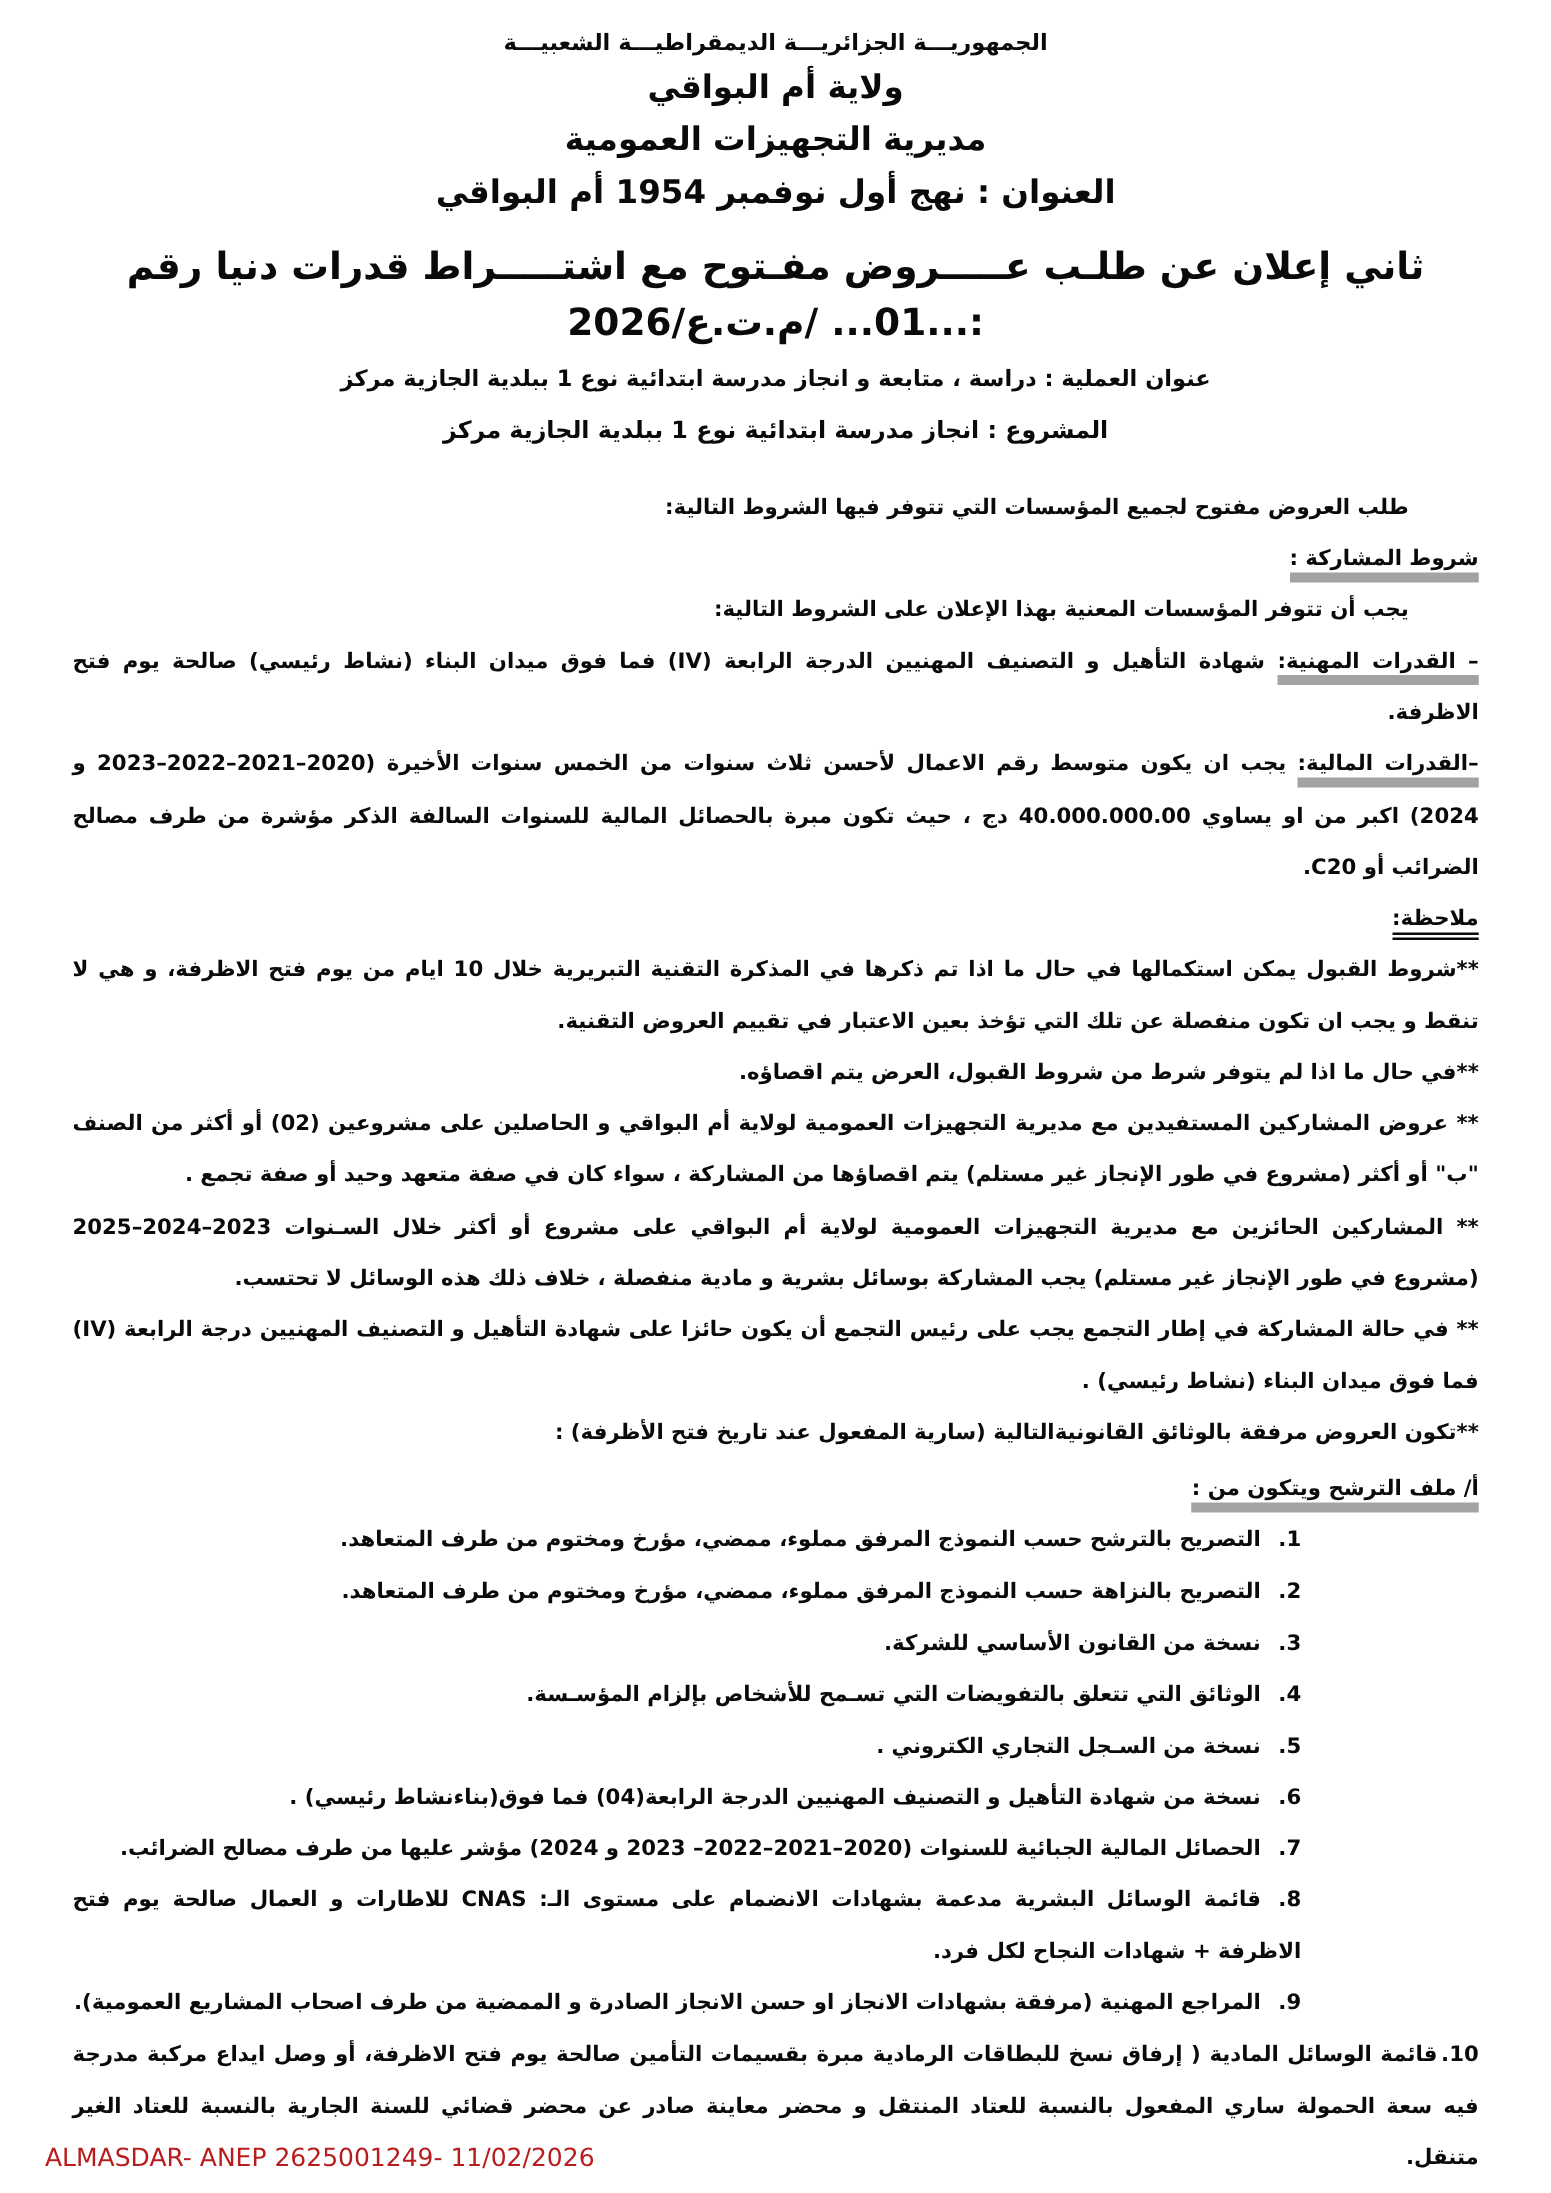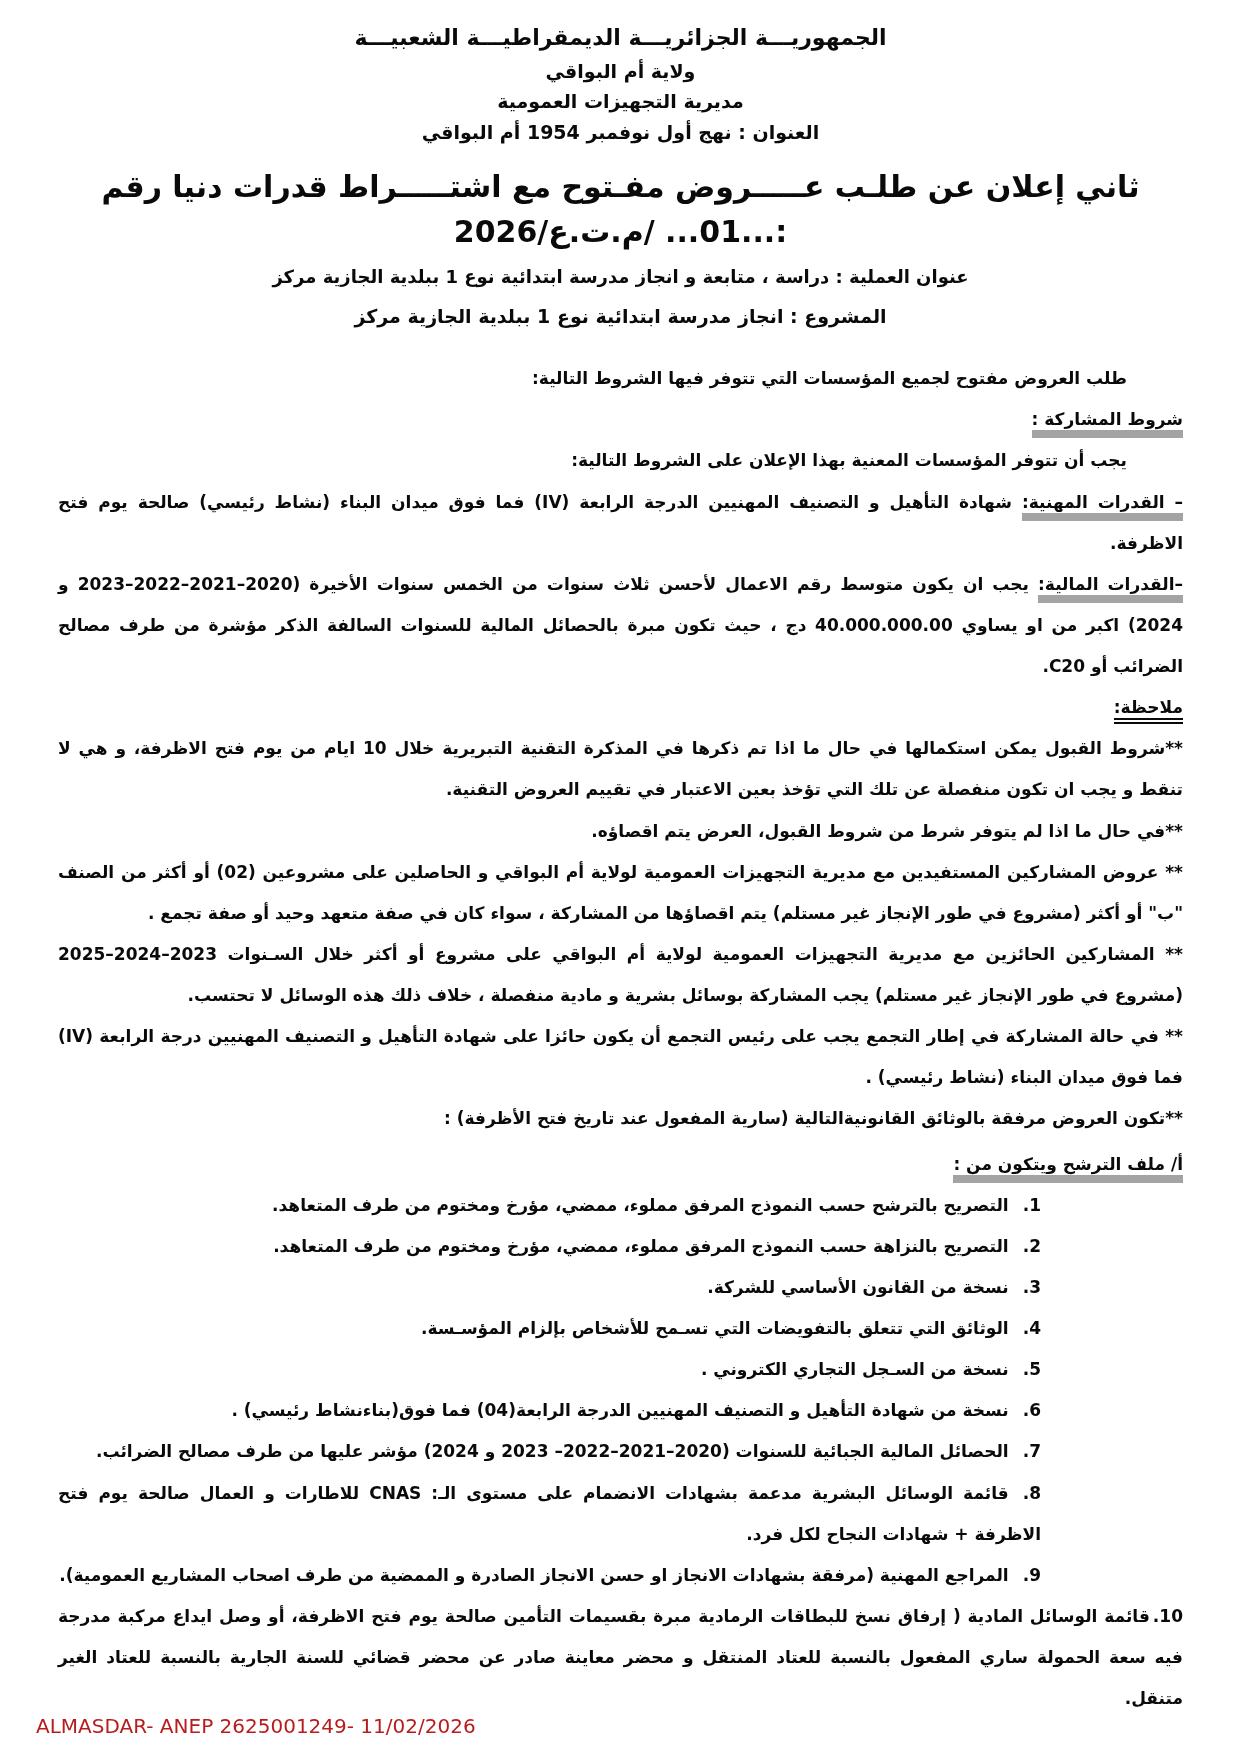--- a/index.html
+++ b/index.html
@@ -12,22 +12,22 @@
     direction:rtl;
     font-family:"DejaVu Sans", sans-serif;
     font-weight:bold;
     overflow:hidden;
     box-sizing:border-box;
   }
   .content { padding:20px 58px 0 58px; }
 
   
   .doc-header { text-align:center; line-height:1.62; }
-  .doc-header .hl { font-size:19px; }
-  .doc-header .hl.first { font-size:22px; letter-spacing:0.5px; }
+  .doc-header .hl { font-size:26px; }
+  .doc-header .hl.first { font-size:18px; letter-spacing:0.5px; }
 
   
   .main-title { text-align:center; font-size:30px; margin:16px 0 4px 0; line-height:1.5; }
   .op-title   { text-align:center; font-size:18px; margin:6px 0 0 0; line-height:1.9; }
   .project-title { text-align:center; font-size:19px; margin:4px 0 24px 0; line-height:1.9; }
 
   
   .body p { margin:0; font-size:17px; line-height:2.42; text-align:justify; text-align-last:right; }
   .body p.line { text-align:right; }
   .ind-sm { padding-right:14px; }

